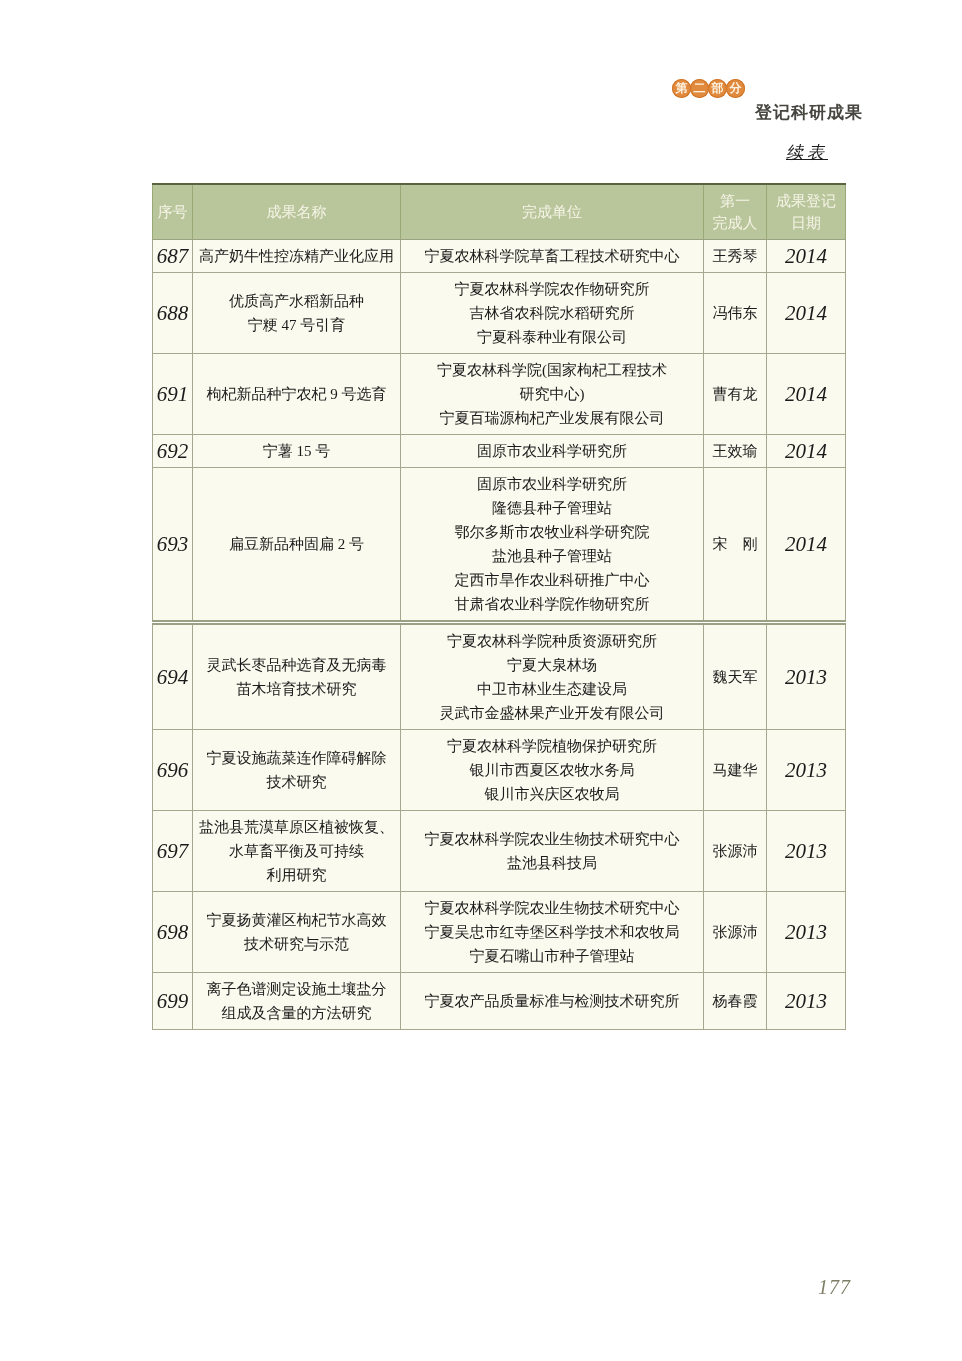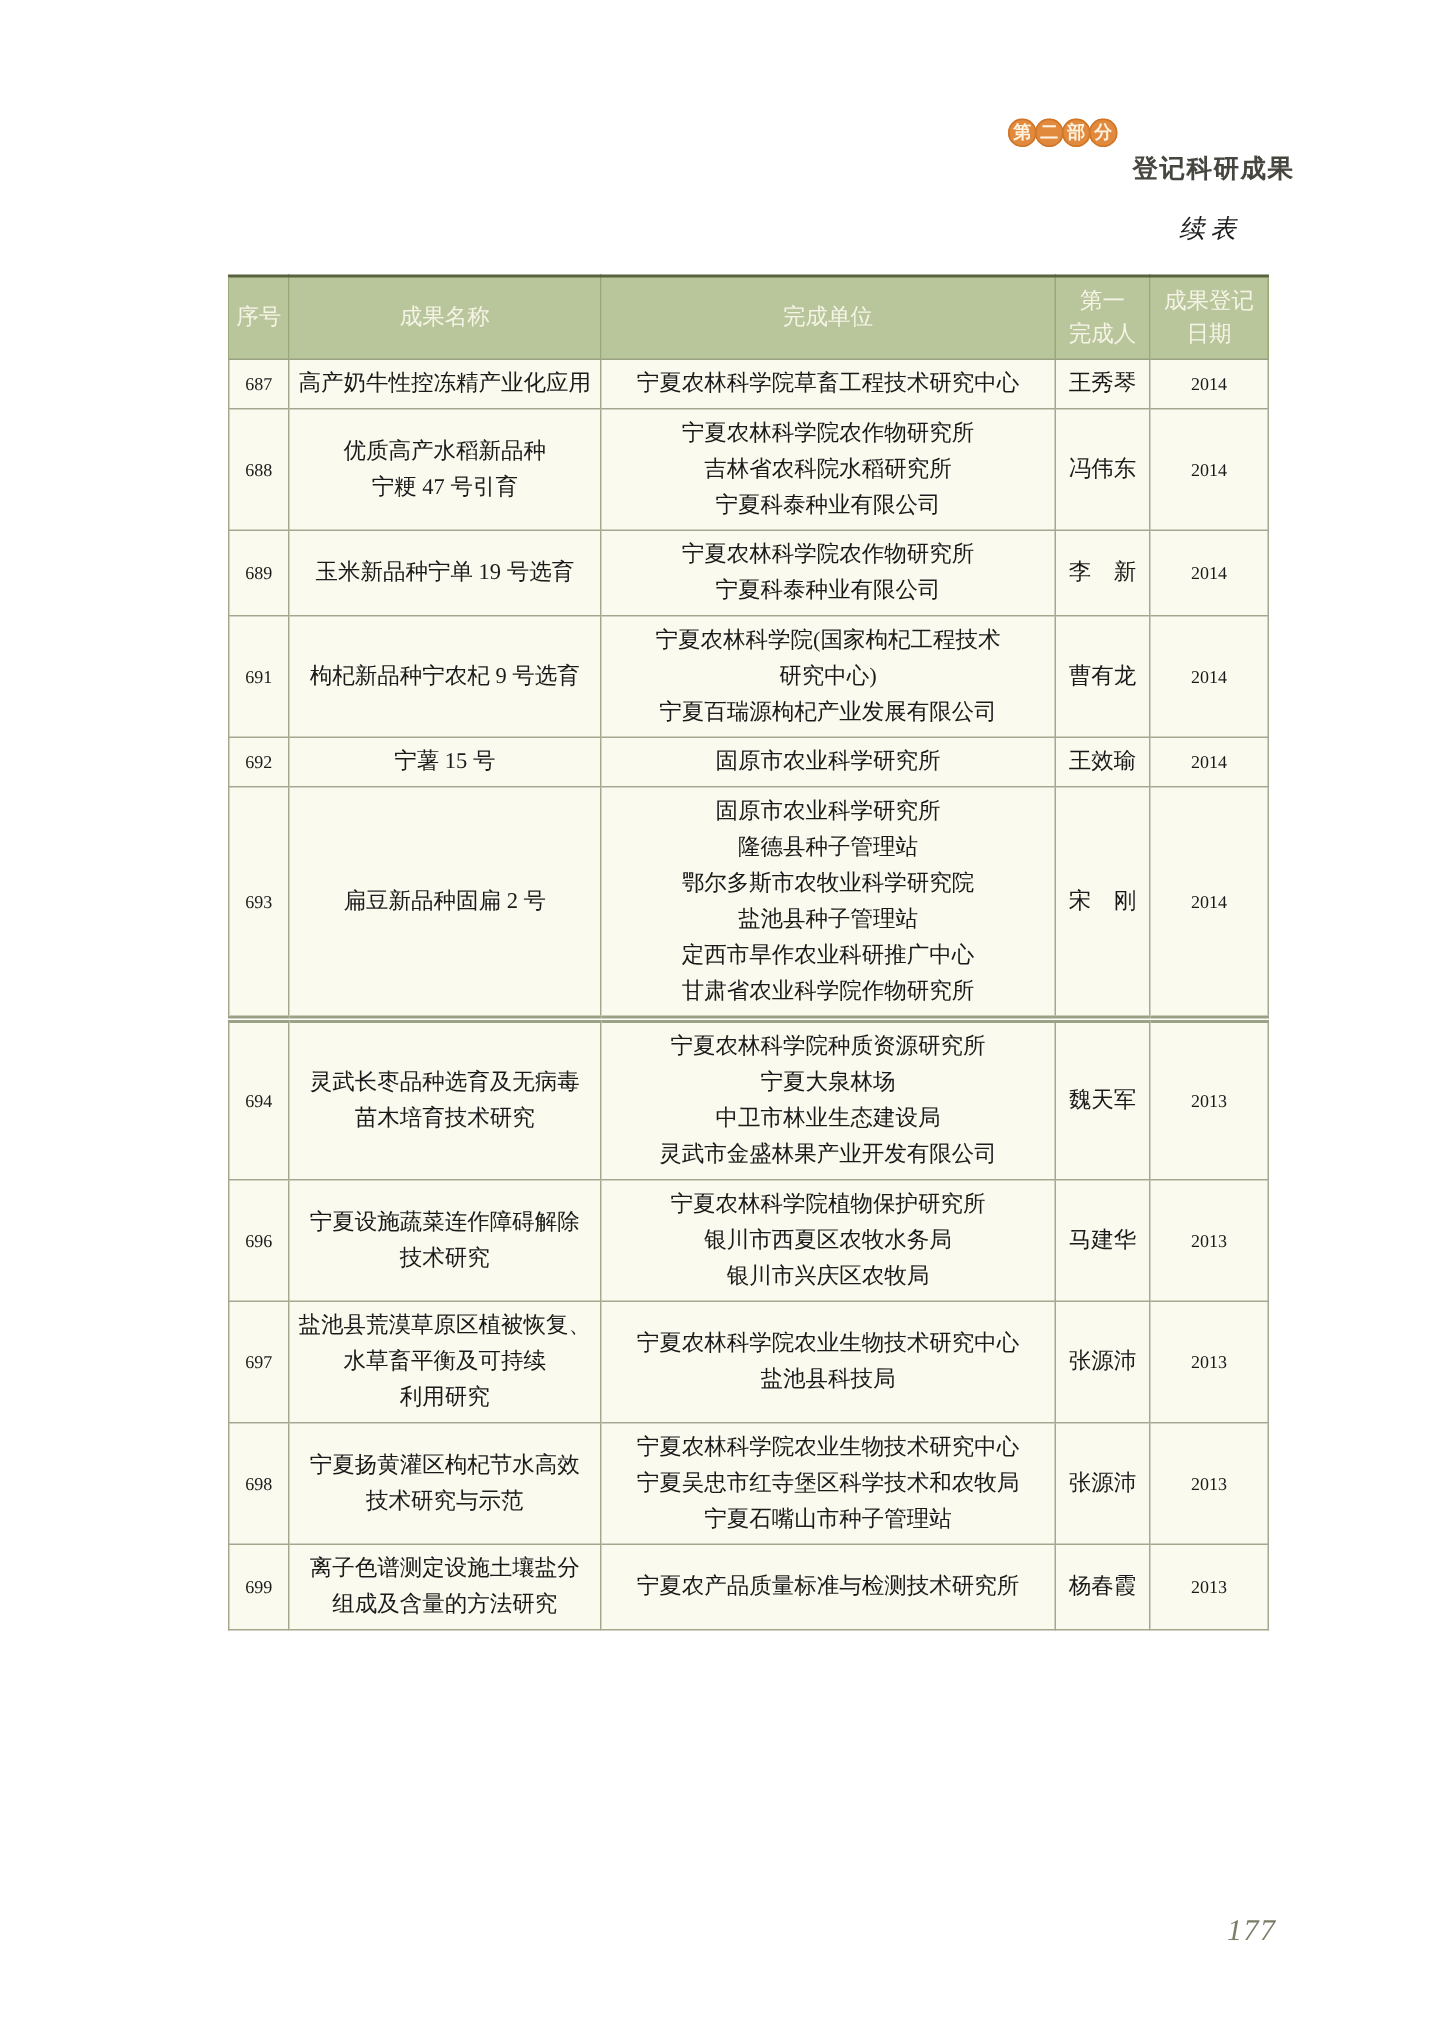--- a/index.html
+++ b/index.html
@@ -21,21 +21,21 @@
     margin-right:-1px;
     box-shadow:inset 0 0 0 1px #cf7426;
   }
   .section-title{
     font-family:"Liberation Sans","DejaVu Sans",sans-serif;
     font-weight:bold;font-size:17px;color:#46453f;letter-spacing:1px;white-space:pre;margin-top:48px;
   }
   
   .continued{
     position:absolute;top:141px;left:786px;
-    font-size:17px;font-style:italic;color:#1c1c1c;letter-spacing:4px;white-space:pre;
+    font-size:17px;font-style:italic;color:#1c1c1c;letter-spacing:4px;white-space:pre;text-decoration:underline;
   }
   
   table.results{
     position:absolute;left:152px;top:183px;width:693px;
     border-collapse:collapse;table-layout:fixed;
     border:1px solid #9aa184;border-top:2px solid #59633f;
   }
   th{
     background:#b9c69b;color:#f6f4e7;font-weight:normal;
     font-size:15px;line-height:22px;height:50px;
@@ -43,21 +43,21 @@
     text-align:center;vertical-align:middle;padding:2px 0;white-space:pre;
   }
   td{
     background:#fbfaee;color:#1a1a1a;
     border:1px solid #a5a88f;
     font-size:15px;line-height:24px;
     padding:4px 1px;text-align:center;vertical-align:middle;
     white-space:pre;overflow:hidden;
   }
   tr.break-above td{border-top:5px double #9aa184;}
-  td.num,td.date{font-size:12px;}
+  td.num,td.date{font-size:21px;font-style:italic;}
   
   .page-number{
     position:absolute;top:1276px;left:818px;
     font-size:20px;color:#7e7e68;letter-spacing:1px;font-style:italic;
   }
 </style>
 </head>
 <body>
 
 <div class="page-header">
@@ -100,28 +100,20 @@
       <td class="date">2014</td>
     </tr>
     <tr>
       <td class="num">688</td>
       <td>优质高产水稻新品种
 宁粳 47 号引育</td>
       <td>宁夏农林科学院农作物研究所
 吉林省农科院水稻研究所
 宁夏科泰种业有限公司</td>
       <td>冯伟东</td>
-      <td class="date">2014</td>
-    </tr>
-    <tr>
-      <td class="num">689</td>
-      <td>玉米新品种宁单 19 号选育</td>
-      <td>宁夏农林科学院农作物研究所
-宁夏科泰种业有限公司</td>
-      <td>李　新</td>
       <td class="date">2014</td>
     </tr>
     <tr>
       <td class="num">691</td>
       <td>枸杞新品种宁农杞 9 号选育</td>
       <td>宁夏农林科学院(国家枸杞工程技术
 研究中心)
 宁夏百瑞源枸杞产业发展有限公司</td>
       <td>曹有龙</td>
       <td class="date">2014</td>

